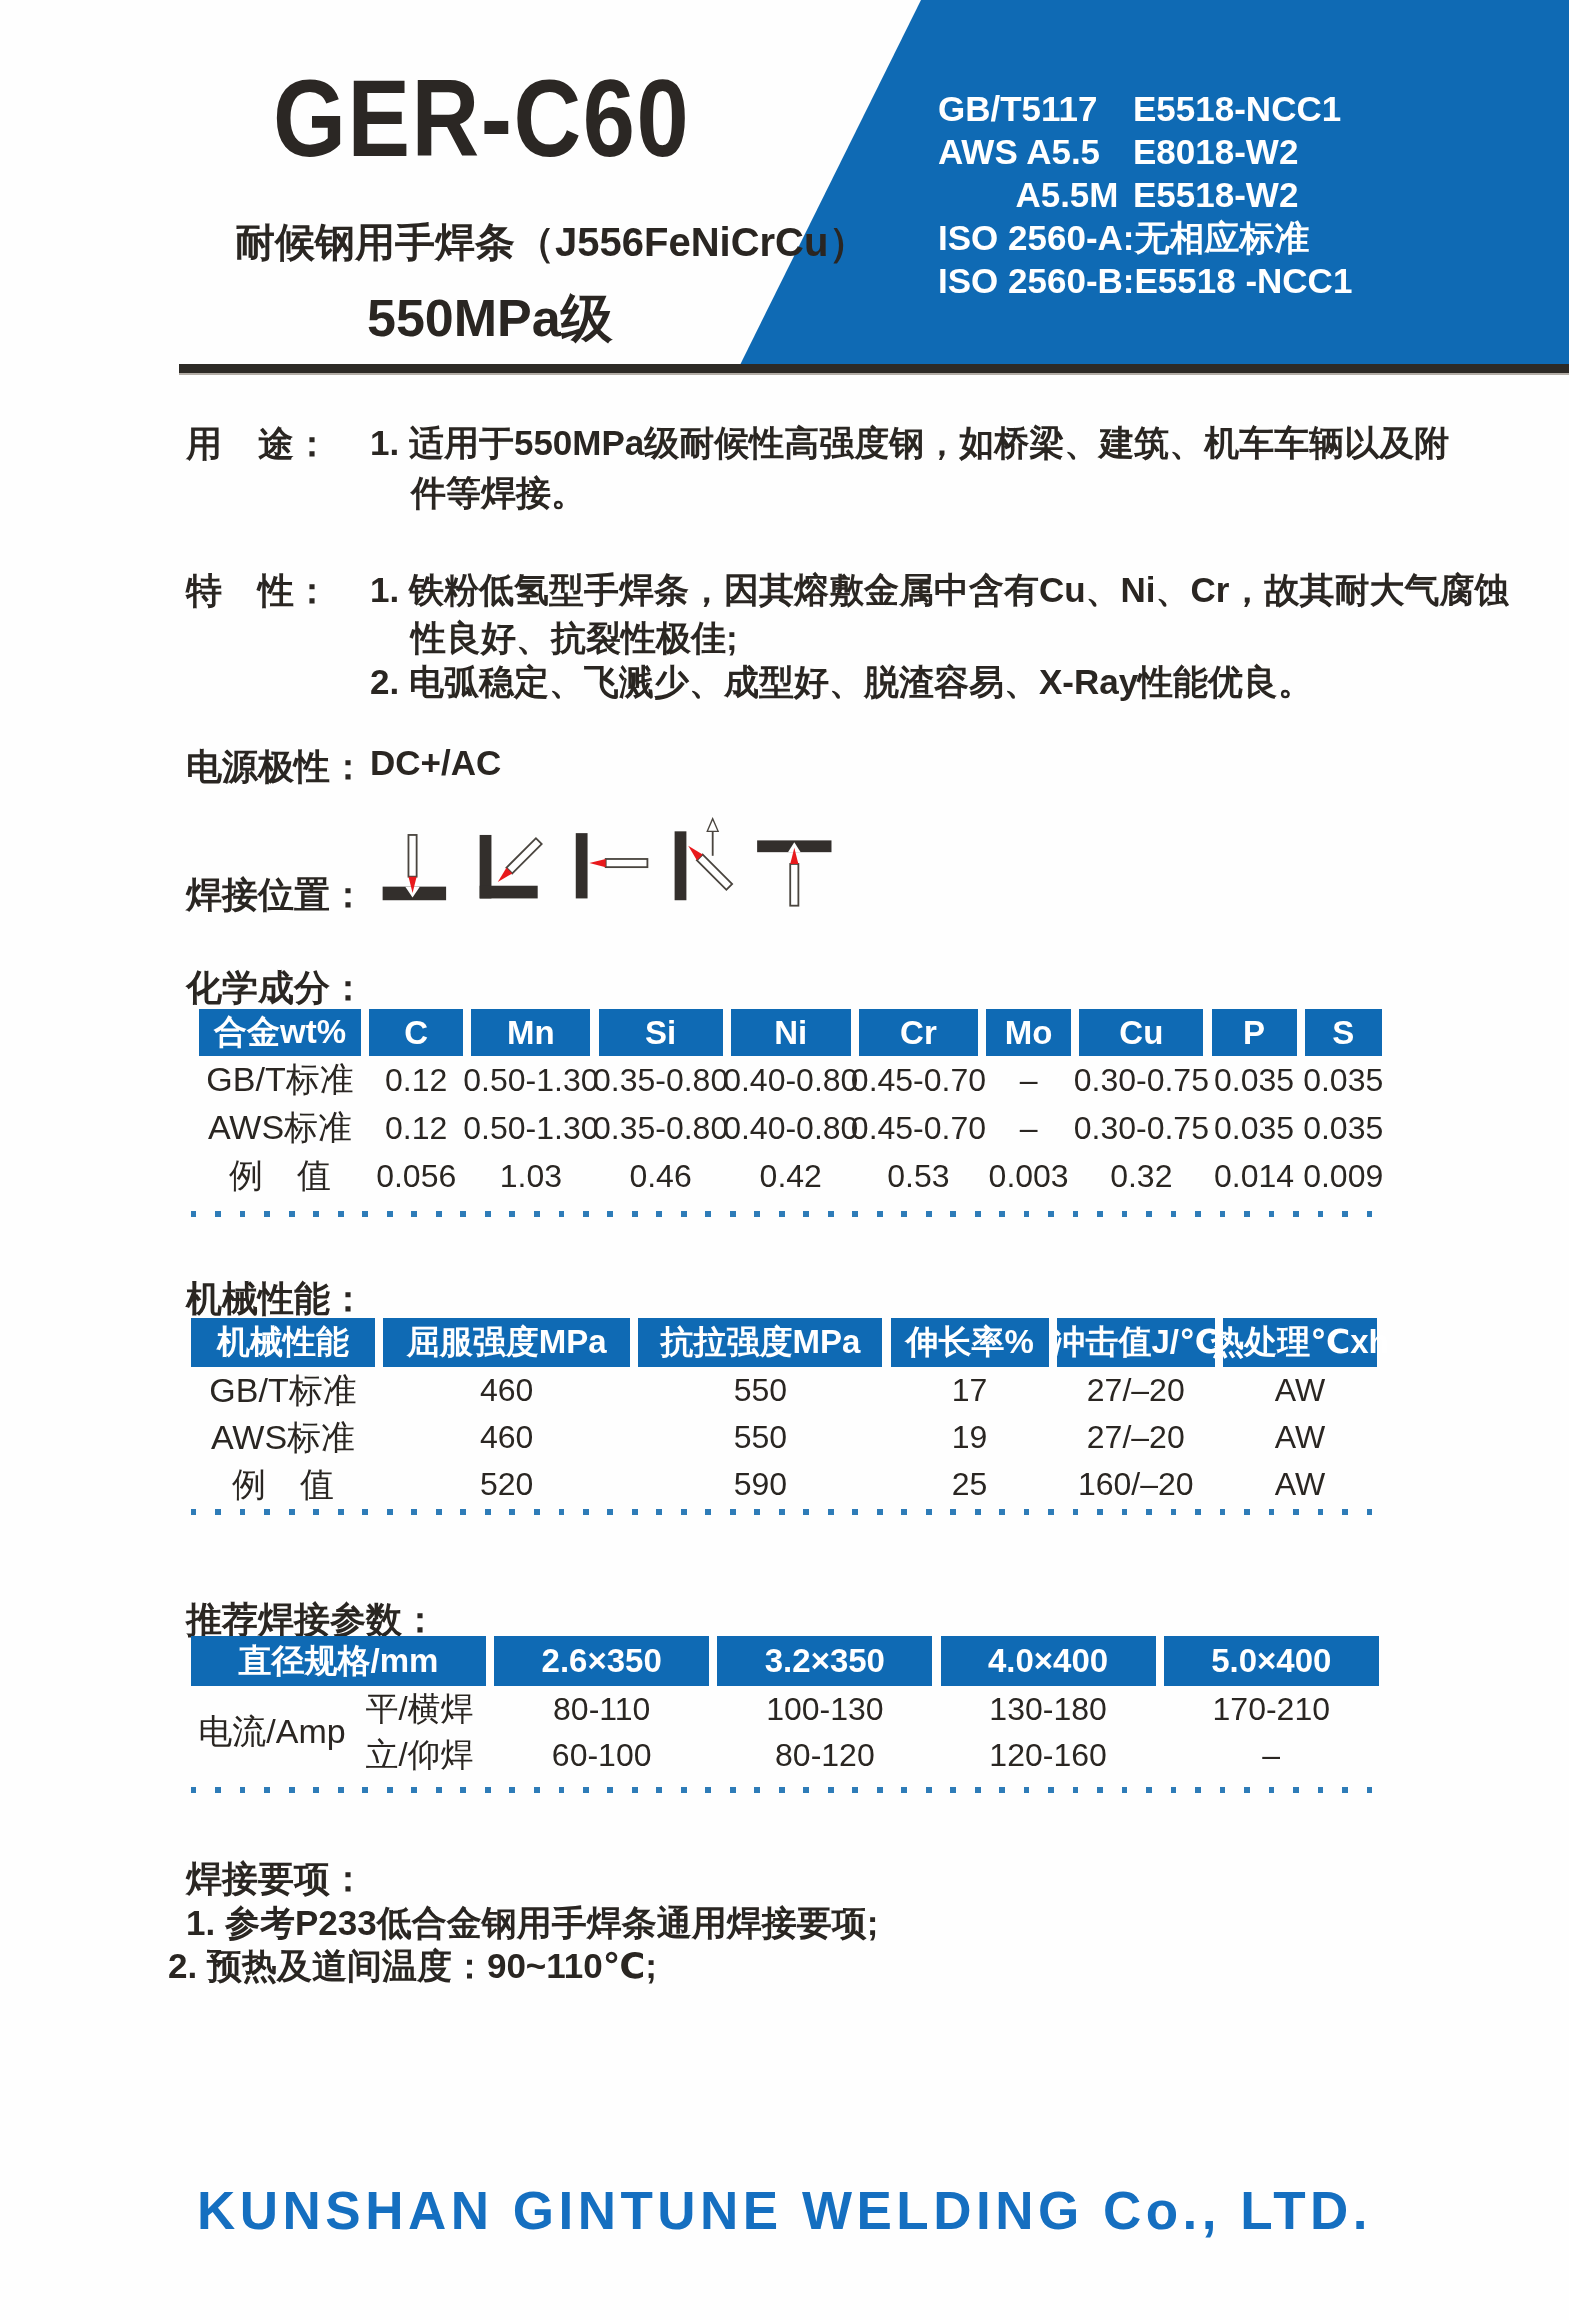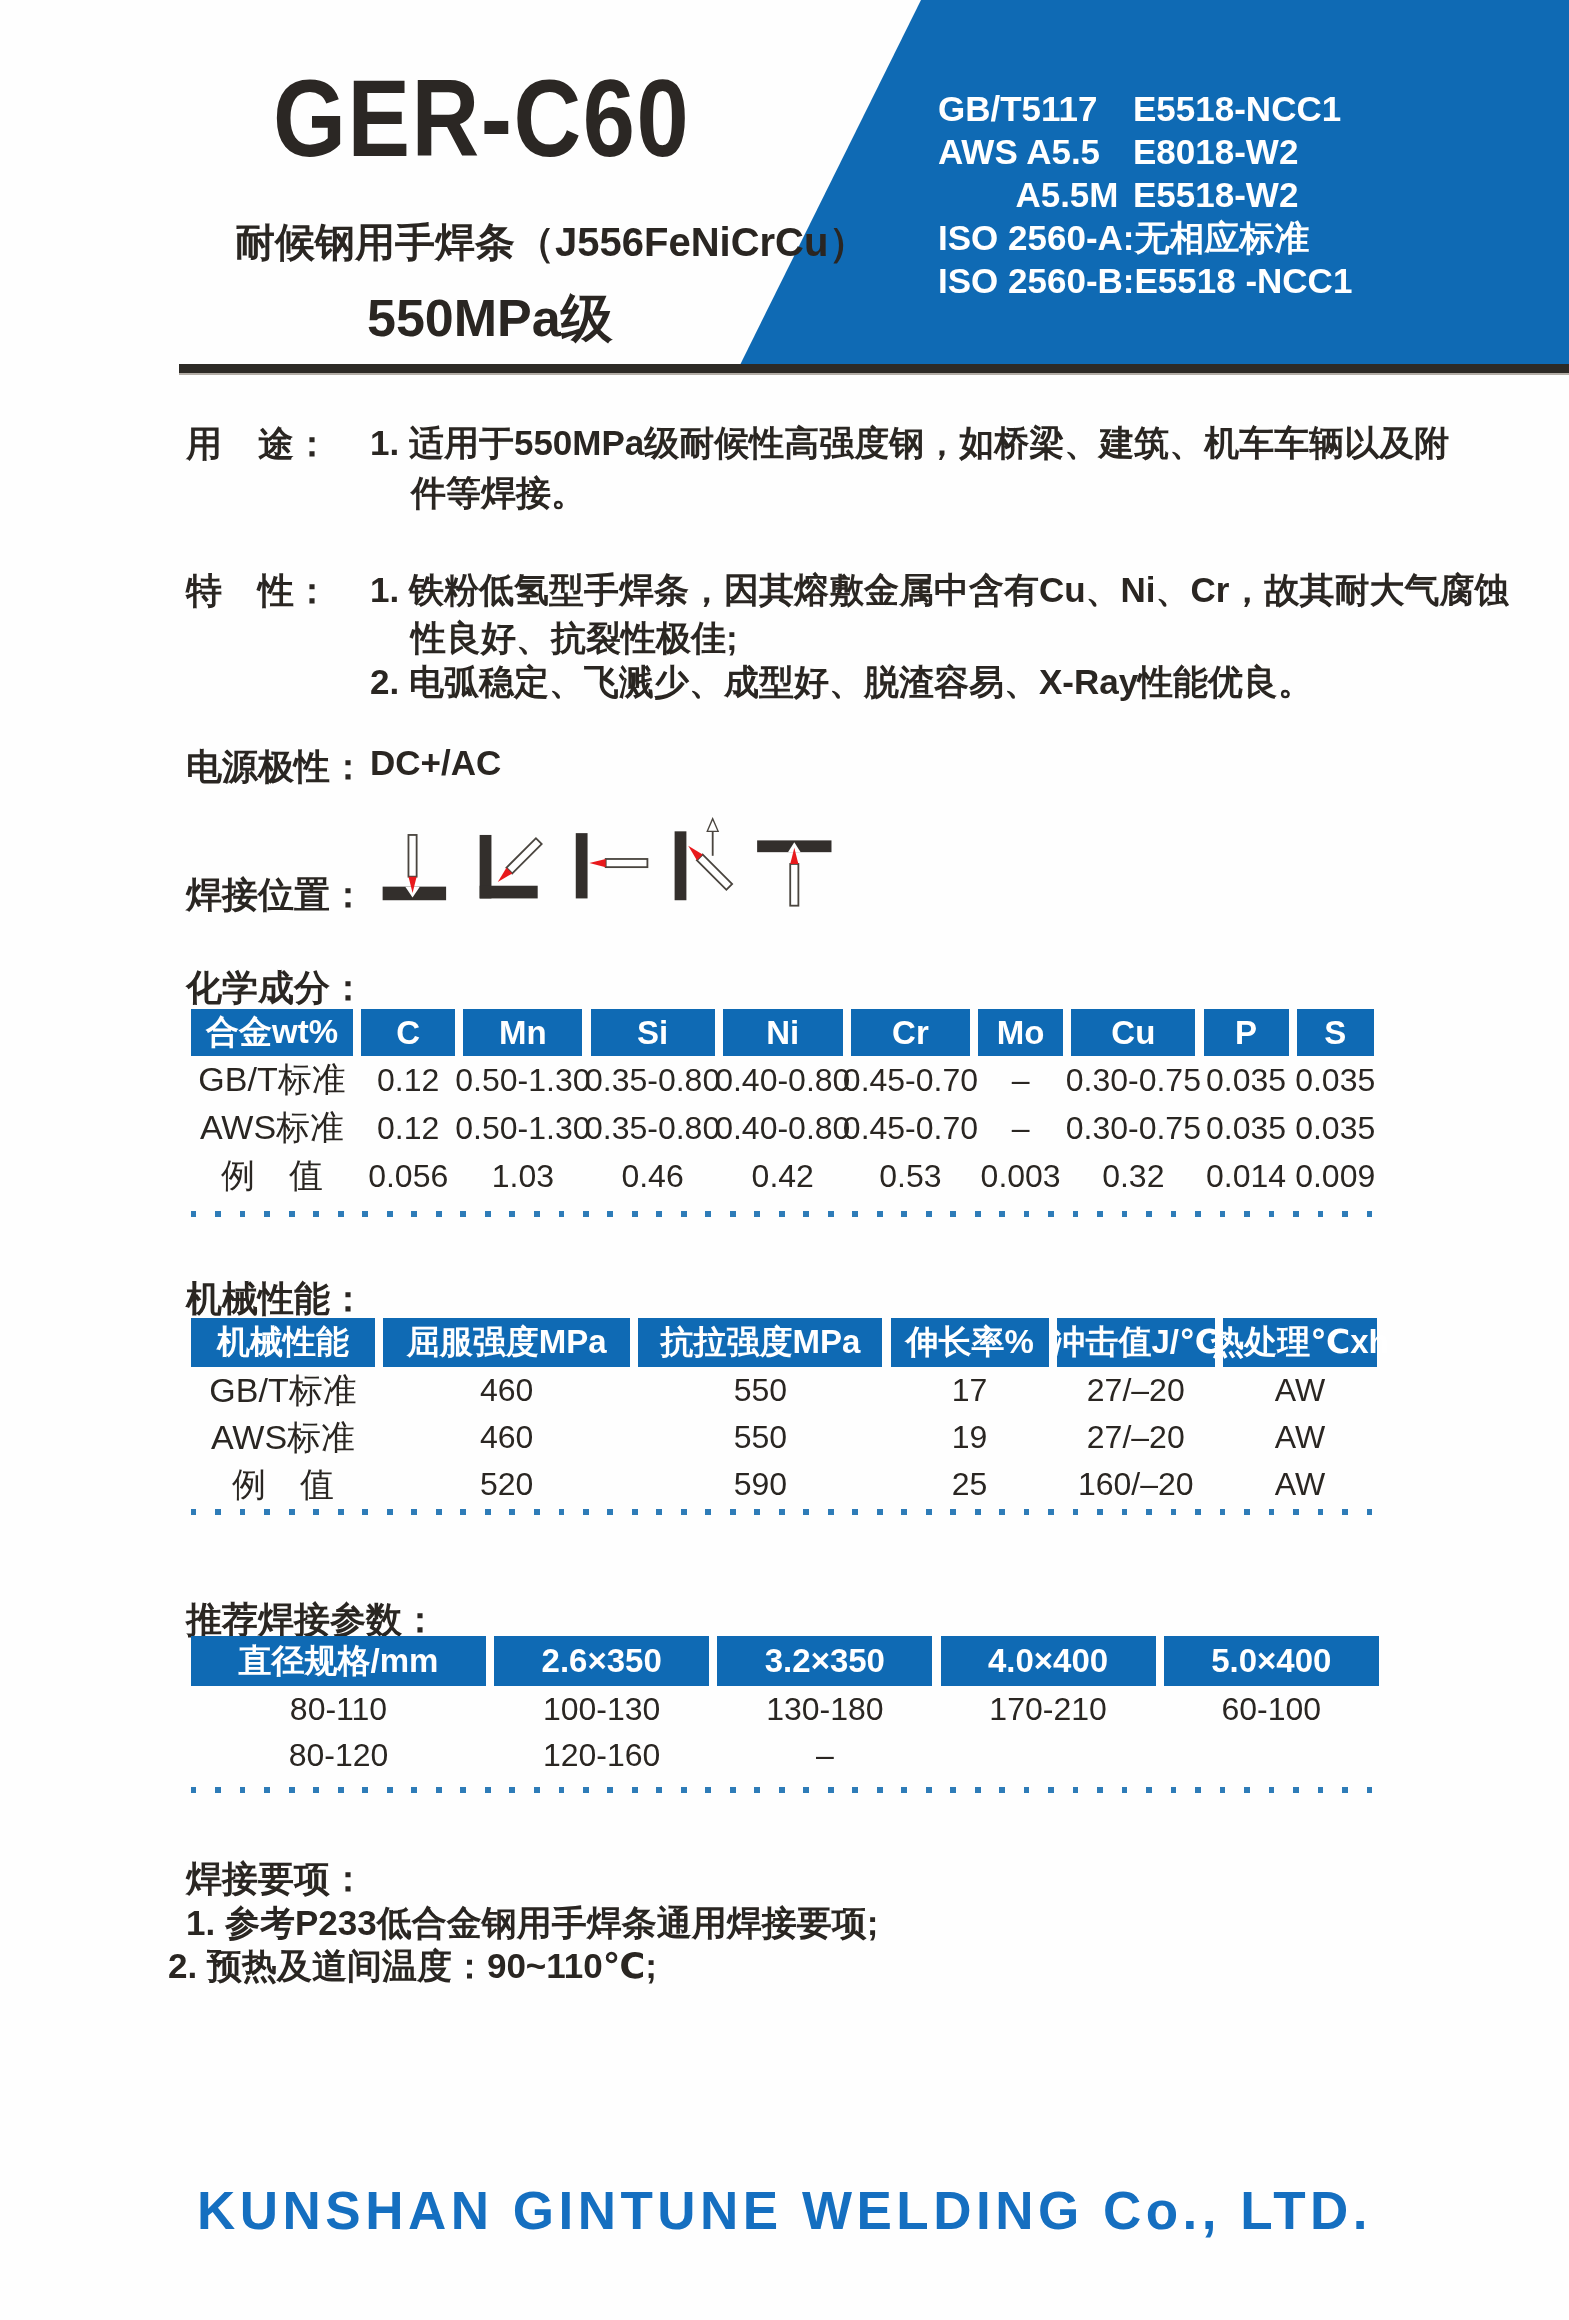--- a/index.html
+++ b/index.html
@@ -45,21 +45,21 @@
     background:#0f6ab4; color:#ffffff; font-weight:bold; font-size:33px;
     display:flex; align-items:center; justify-content:center; white-space:nowrap;
   }
   .tbl .c {
     display:flex; align-items:center; justify-content:center;
     font-size:32px; color:#2a2622; white-space:nowrap;
   }
   .tbl .rowlab { font-size:34px; }
 
   .chem  { top:1009px; grid-template-columns:162px 94px 119px 124px 120px 119px 85px 124px 85px 77px;
-           grid-template-rows:47px 48px 48px 48px; }
+           grid-template-rows:47px 48px 48px 48px;margin-left:8px; }
   .mech  { top:1318px; grid-template-columns:184px 247px 244px 158px 158px 154px;
            grid-template-rows:49px 47px 47px 47px; }
   .param { top:1636px; grid-template-columns:295px 215px 215px 215px 215px;
            grid-template-rows:50px 46px 46px;text-align:center; }
 
   .amp-cell { grid-row:2 / span 2; display:flex; align-items:stretch; }
   .amp-label { width:162px; display:flex; align-items:center; justify-content:center; font-size:34px; white-space:nowrap; }
   .amp-subs { width:133px; display:flex; flex-direction:column; }
   .amp-subs .sub { flex:1; display:flex; align-items:center; justify-content:center; font-size:33px; white-space:nowrap; }
 
@@ -232,20 +232,27 @@
   <div class="dots" style="top:1509px"></div>
 
   <div class="sec-label" style="top:1596px">推荐焊接参数：</div>
   <div class="tbl param">
     <div class="h">直径规格/mm</div>
     <div class="h">2.6×350</div>
     <div class="h">3.2×350</div>
     <div class="h">4.0×400</div>
     <div class="h">5.0×400</div>
 
+    <div class="amp-cell">
+      <span class="amp-label">电流/Amp</span>
+      <span class="amp-subs">
+        <span class="sub">平/横焊</span>
+        <span class="sub">立/仰焊</span>
+      </span>
+    </div>
     <div class="c">80-110</div>
     <div class="c">100-130</div>
     <div class="c">130-180</div>
     <div class="c">170-210</div>
     <div class="c">60-100</div>
     <div class="c">80-120</div>
     <div class="c">120-160</div>
     <div class="c">–</div>
   </div>
   <div class="dots" style="top:1787px"></div>

